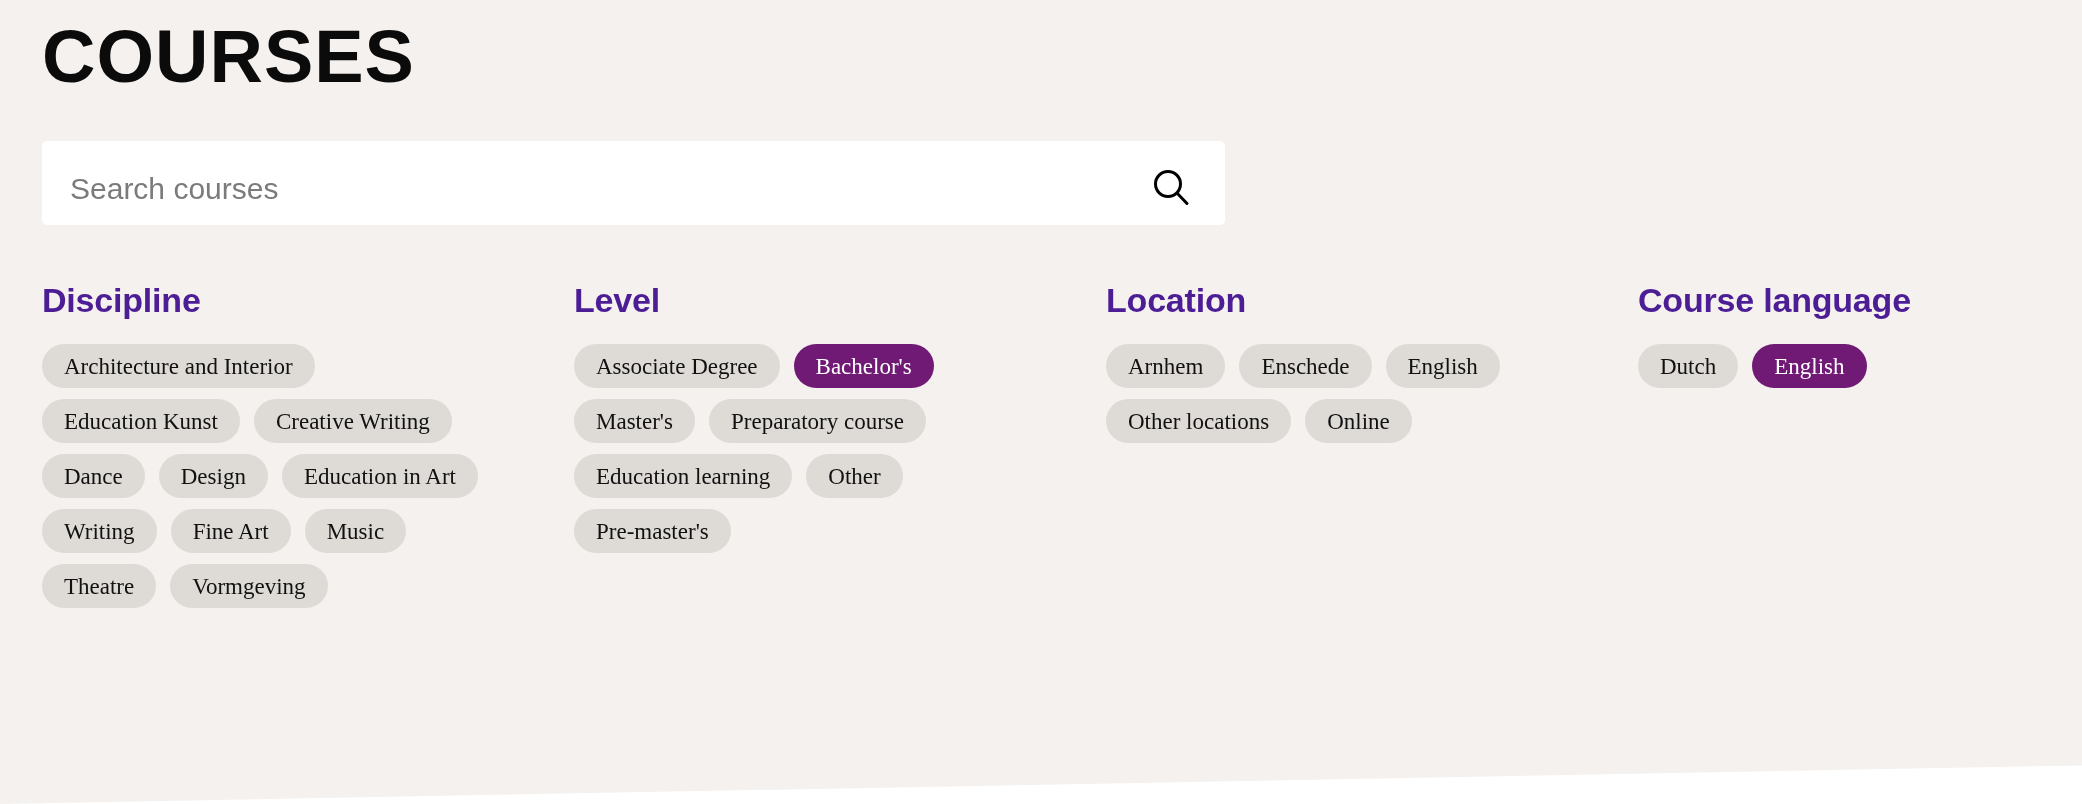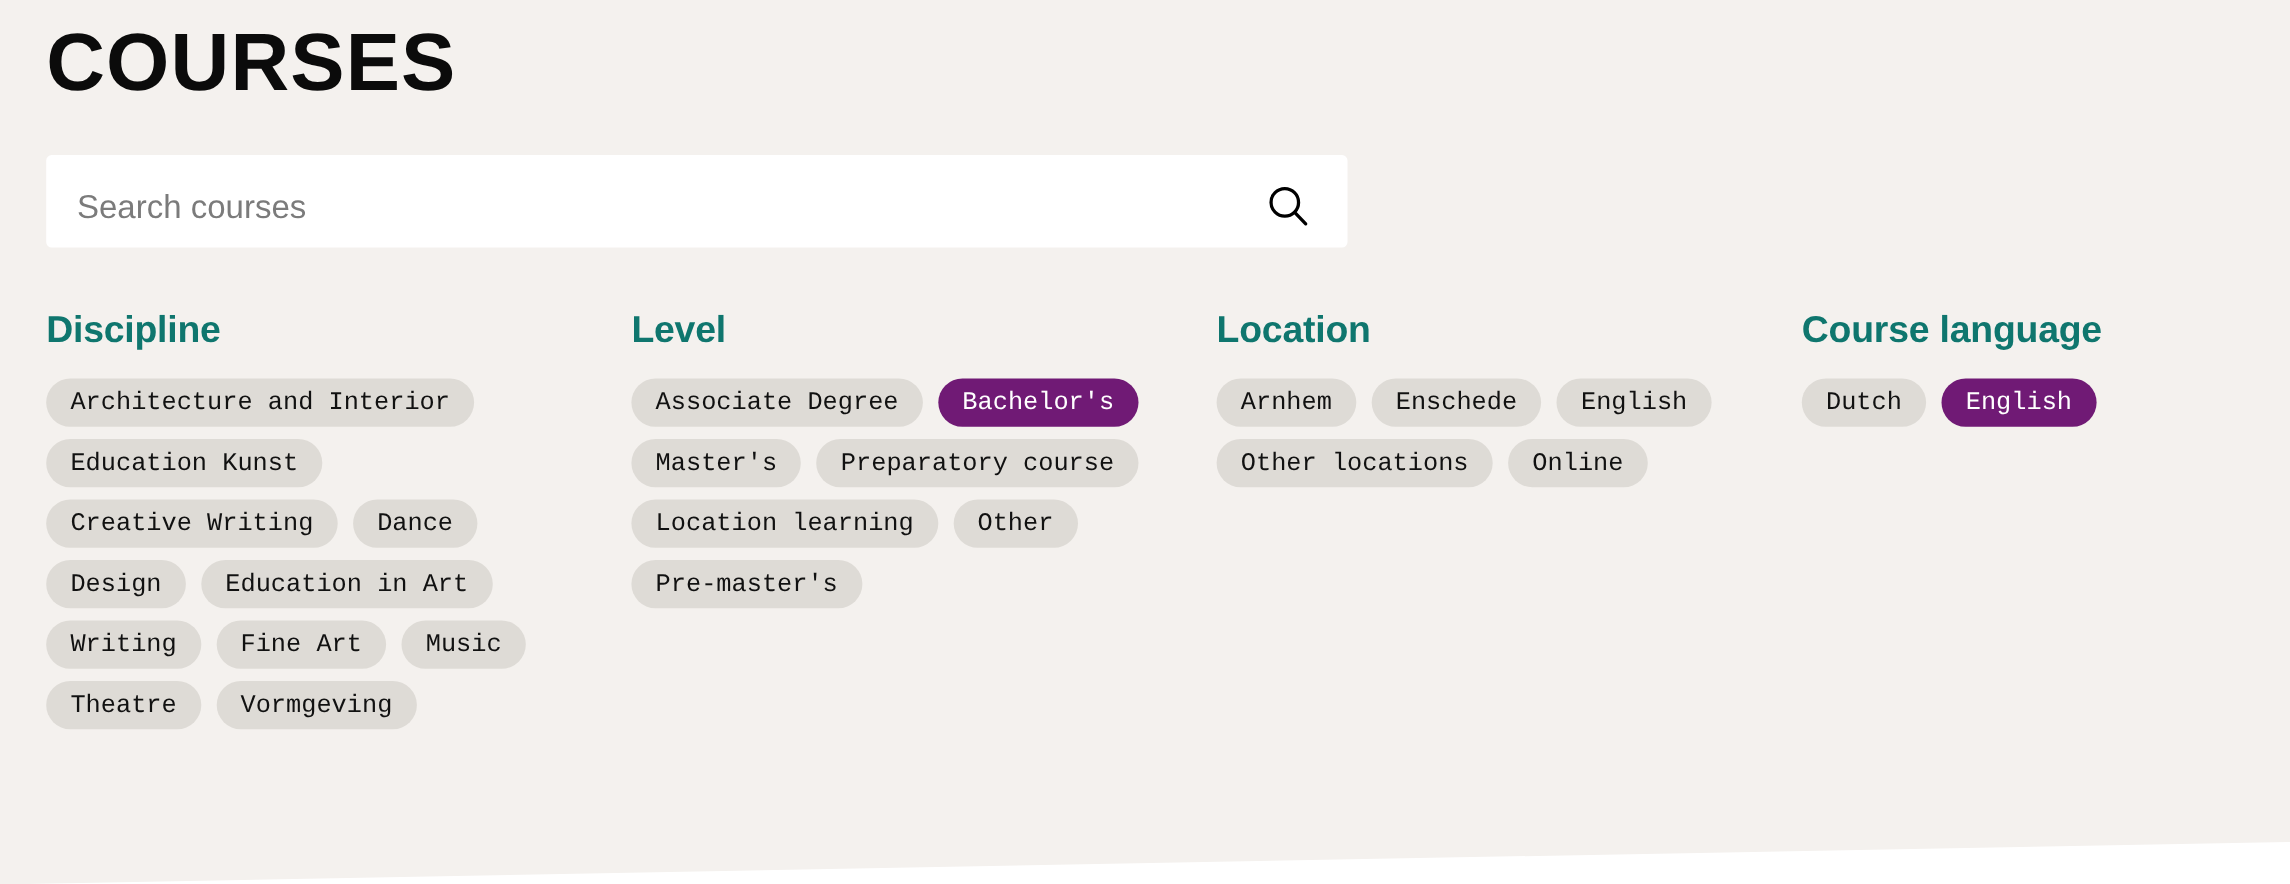--- a/index.html
+++ b/index.html
@@ -103,21 +103,21 @@
   }
 
   .filter-col {
     width: 532px;
     flex: 0 0 532px;
   }
 
   .col-title {
     font-size: 34px;
     font-weight: 700;
-    color: #0f766e;
+    color: #4c1d95;
     line-height: 1.0;
     margin-bottom: 27px;
     letter-spacing: -0.2px;
   }
 
   .chips {
     display: flex;
     flex-wrap: wrap;
     gap: 11px 14px;
     width: 475px;
@@ -127,21 +127,21 @@
     display: inline-flex;
     align-items: center;
     justify-content: center;
     height: 44px;
     padding: 0 22px;
     border: 0;
     border-radius: 999px;
     background: #deдbd6;
     background: #dedbd6;
     color: #111111;
-    font-family: Liberation Mono, monospace;
+    font-family: Liberation Serif, serif;
     font-size: 23px;
     line-height: 1;
     white-space: nowrap;
     cursor: pointer;
   }
 
   .chip.selected {
     background: #701a75;
     color: #ffffff;
   }
@@ -194,21 +194,21 @@
         </div>
       </div>
 
       <div class="filter-col level">
         <div class="col-title">Level</div>
         <div class="chips">
           <button class="chip">Associate Degree</button>
           <button class="chip selected">Bachelor's</button>
           <button class="chip">Master's</button>
           <button class="chip">Preparatory course</button>
-          <button class="chip">Location learning</button>
+          <button class="chip">Education learning</button>
           <button class="chip">Other</button>
           <button class="chip">Pre-master's</button>
         </div>
       </div>
 
       <div class="filter-col location">
         <div class="col-title">Location</div>
         <div class="chips">
           <button class="chip">Arnhem</button>
           <button class="chip">Enschede</button>

